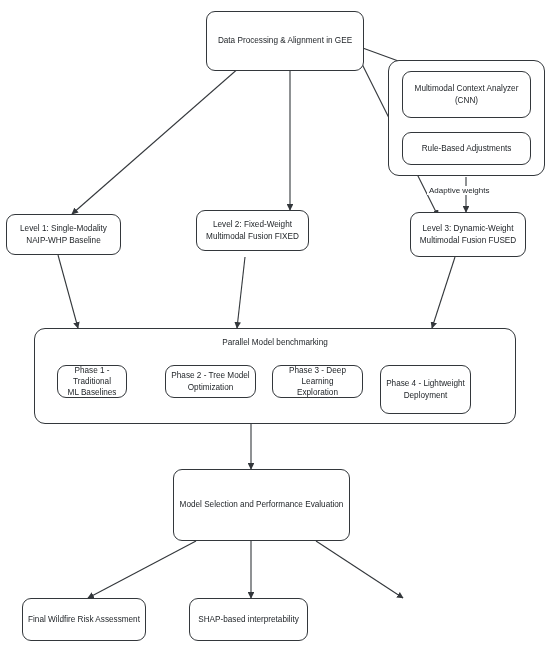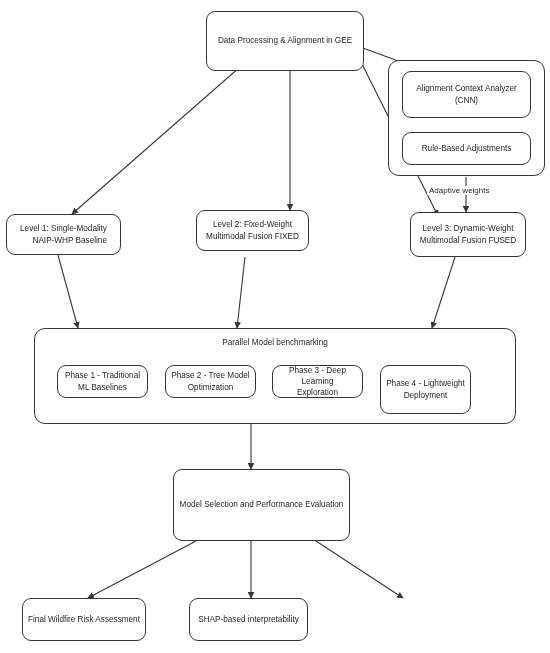--- a/index.html
+++ b/index.html
@@ -94,41 +94,41 @@
       <path d="M 196 541 L 88 598"></path>
       <path d="M 251 541 L 251 598"></path>
       <path d="M 316 541 L 403 598"></path>
     </g>
   </svg>
 
   <div class="node" style="left:206px; top:11px; width:158px; height:60px;">Data Processing &amp; Alignment in GEE</div>
 
   <div class="cluster" style="left:388px; top:60px; width:157px; height:116px;"></div>
 
-  <div class="node" style="left:402px; top:71px; width:129px; height:47px;">Alignment Context Analyzer
+  <div class="node" style="left:402px; top:71px; width:129px; height:47px;">Multimodal Context Analyzer
 (CNN)</div>
 
   <div class="node" style="left:402px; top:132px; width:129px; height:33px;">Rule-Based Adjustments</div>
 
   <div class="edge-label" style="left:427px; top:186px;">Adaptive weights</div>
 
-  <div class="node" style="left:6px; top:214px; width:115px; height:41px;text-align:right;">Level 1: Single-Modality
+  <div class="node" style="left:6px; top:214px; width:115px; height:41px;">Level 1: Single-Modality
 NAIP-WHP Baseline</div>
 
   <div class="node" style="left:196px; top:210px; width:113px; height:41px;">Level 2: Fixed-Weight
 Multimodal Fusion FIXED</div>
 
   <div class="node" style="left:410px; top:212px; width:116px; height:45px;">Level 3: Dynamic-Weight
 Multimodal Fusion FUSED</div>
 
   <div class="group-box" style="left:34px; top:328px; width:482px; height:96px;"></div>
 
   <div class="group-title" style="left:34px; top:338px; width:482px;">Parallel Model benchmarking</div>
 
-  <div class="node" style="left:57px; top:365px; width:91px; height:33px;">Phase 1 - Traditional
+  <div class="node" style="left:57px; top:365px; width:70px; height:33px;">Phase 1 - Traditional
 ML Baselines</div>
 
   <div class="node" style="left:165px; top:365px; width:91px; height:33px;">Phase 2 - Tree Model
 Optimization</div>
 
   <div class="node" style="left:272px; top:365px; width:91px; height:33px;">Phase 3 - Deep Learning
 Exploration</div>
 
   <div class="node" style="left:380px; top:365px; width:91px; height:49px;">Phase 4 - Lightweight
 Deployment</div>

